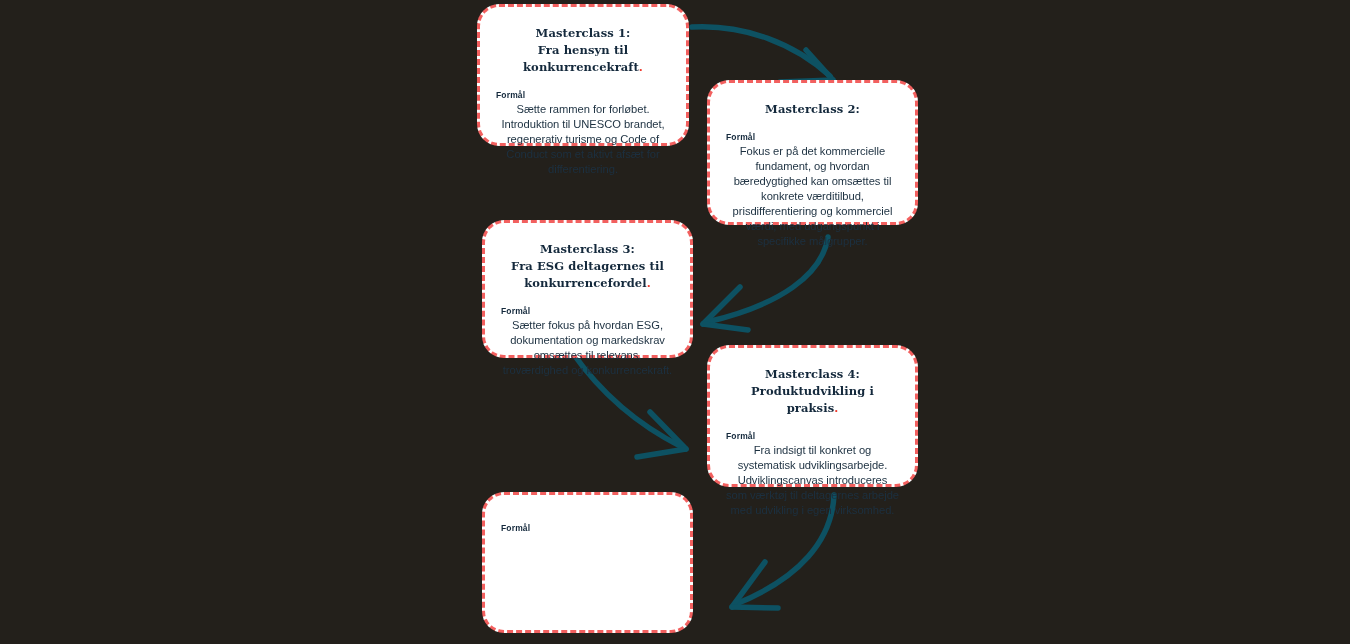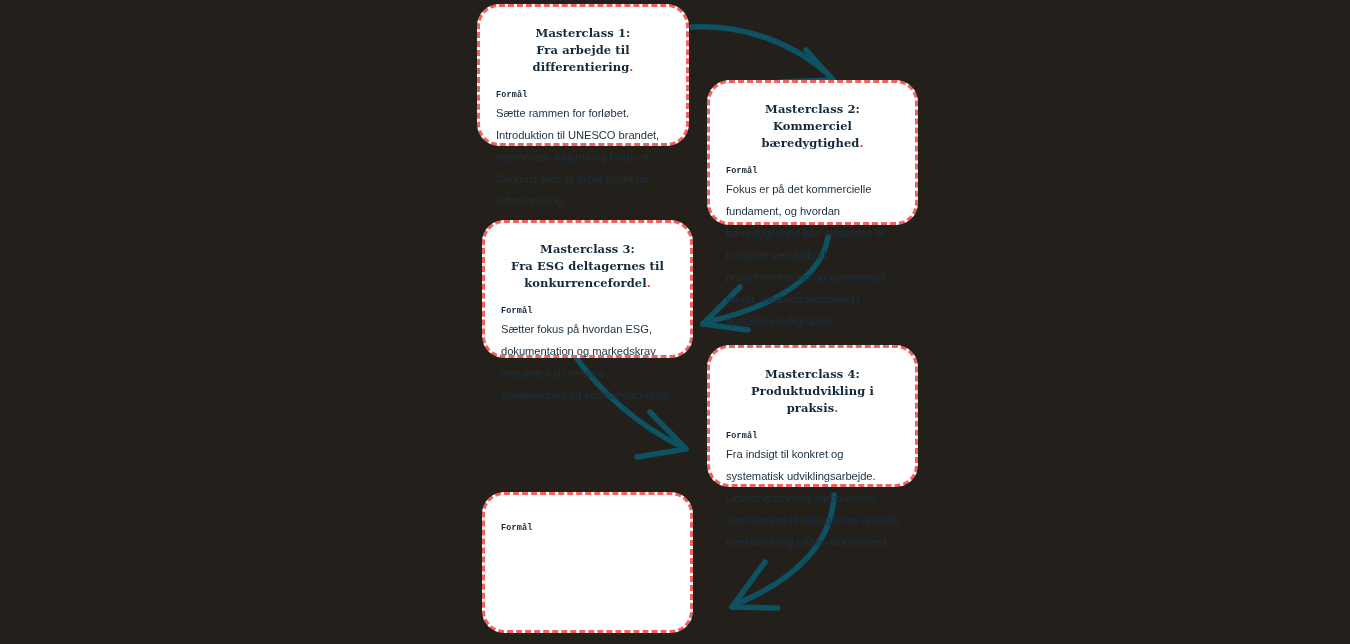--- a/index.html
+++ b/index.html
@@ -49,34 +49,35 @@
     margin: 4px 0 0 0;
   }
   .card-title .line2 {
     display: block;
   }
   .card-title .dot {
     color: #ee3124;
   }
   .card-section-label {
     margin-top: 14px;
-    font-family: Liberation Mono, monospace;
+    font-family: Liberation Sans, sans-serif;
     font-weight: bold;
     font-size: 8.5px;
     color: #14293c;
     letter-spacing: 0.15px;
     line-height: 11px;
   }
   .card-body {
     margin-top: 1px;
     font-family: "Liberation Sans", sans-serif;
     font-size: 11.2px;
-    line-height: 22px;
+    line-height: 15px;
     color: #1c3040;
     letter-spacing: -0.05px;
+    text-align: center;
   }
   
   #card-1 { left: 477px; top: 4px;   width: 212px; height: 142px; }
   #card-2 { left: 707px; top: 80px;  width: 211px; height: 145px; }
   #card-3 { left: 482px; top: 220px; width: 211px; height: 138px; }
   #card-4 { left: 707px; top: 345px; width: 211px; height: 142px; }
   #card-5 { left: 482px; top: 492px; width: 211px; height: 141px; }
 </style>
 </head>
 <body>
@@ -109,30 +110,29 @@
         <path d="M 765 562 L 732 607"></path>
         <path d="M 778 608 L 732 607"></path>
       </g>
 
     </g>
   </svg>
 
   <div class="card" id="card-1">
     <div class="card-title">
       <span>Masterclass 1:</span>
-      <span class="line2"><span>Fra arbejde til differentiering</span><span class="dot">.</span></span>
+      <span class="line2"><span>Fra hensyn til konkurrencekraft</span><span class="dot">.</span></span>
     </div>
     <div class="card-section-label">Formål</div>
     <div class="card-body">Sætte rammen for forløbet. Introduktion til UNESCO brandet, regenerativ turisme og Code of Conduct som et aktivt afsæt for differentiering.</div>
   </div>
 
   <div class="card" id="card-2">
     <div class="card-title">
       <span>Masterclass 2:</span>
-      <span class="line2"><span>Kommerciel bæredygtighed</span><span class="dot">.</span></span>
     </div>
     <div class="card-section-label">Formål</div>
     <div class="card-body">Fokus er på det kommercielle fundament, og hvordan bæredygtighed kan omsættes til konkrete værditilbud, prisdifferentiering og kommerciel værdi, med udgangspunkt i specifikke målgrupper.</div>
   </div>
 
   <div class="card" id="card-3">
     <div class="card-title">
       <span>Masterclass 3:</span>
       <span class="line2"><span>Fra ESG deltagernes til konkurrencefordel</span><span class="dot">.</span></span>
     </div>

